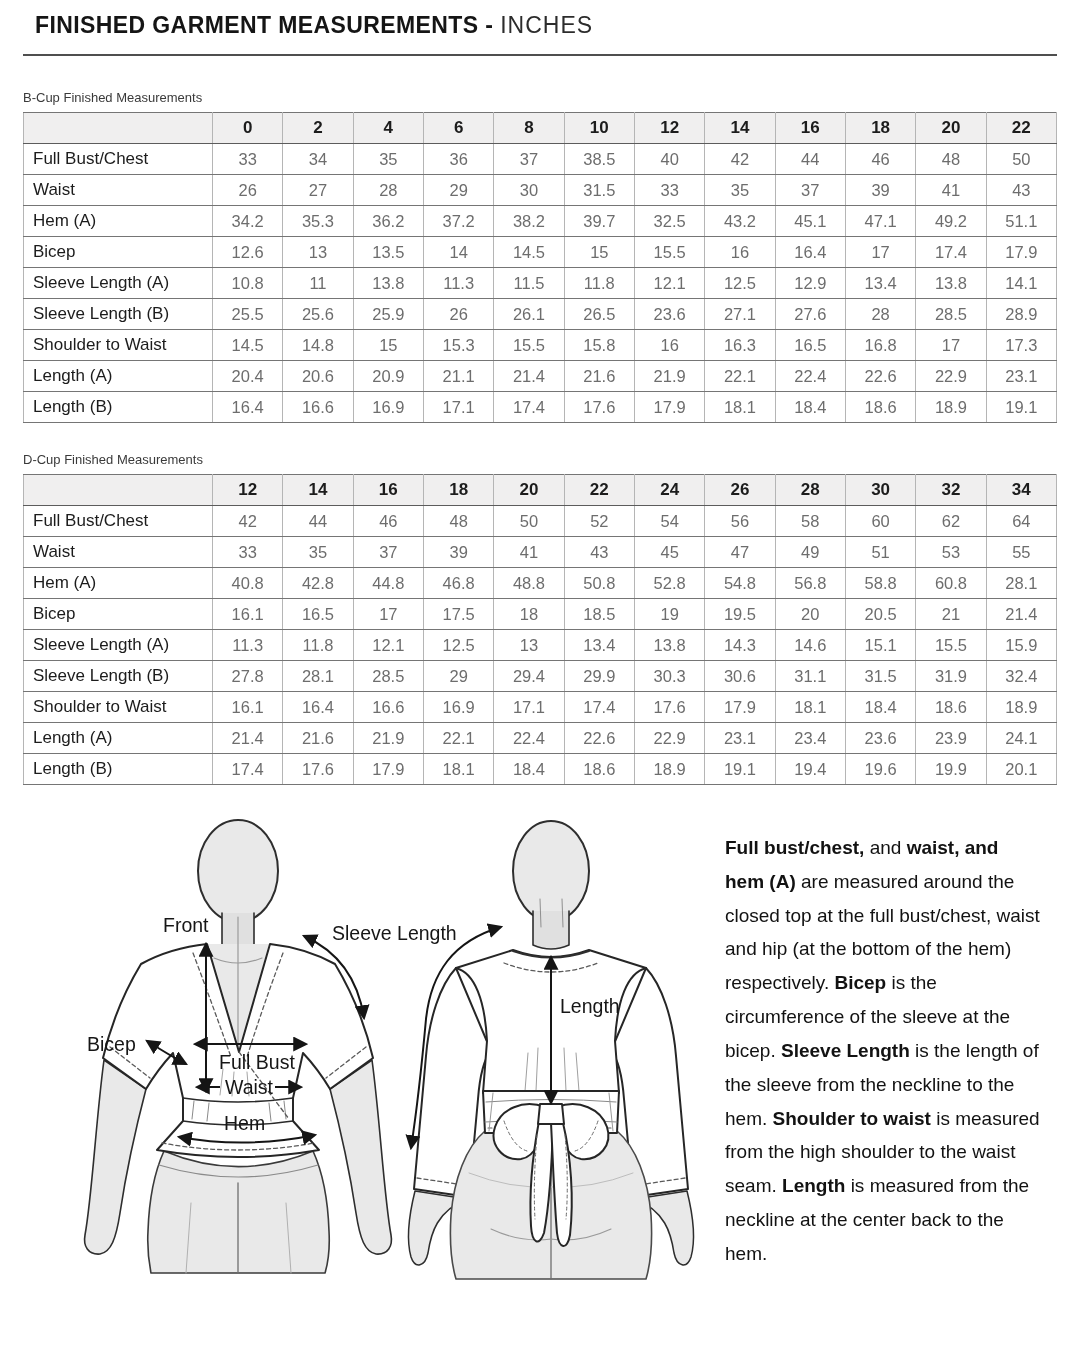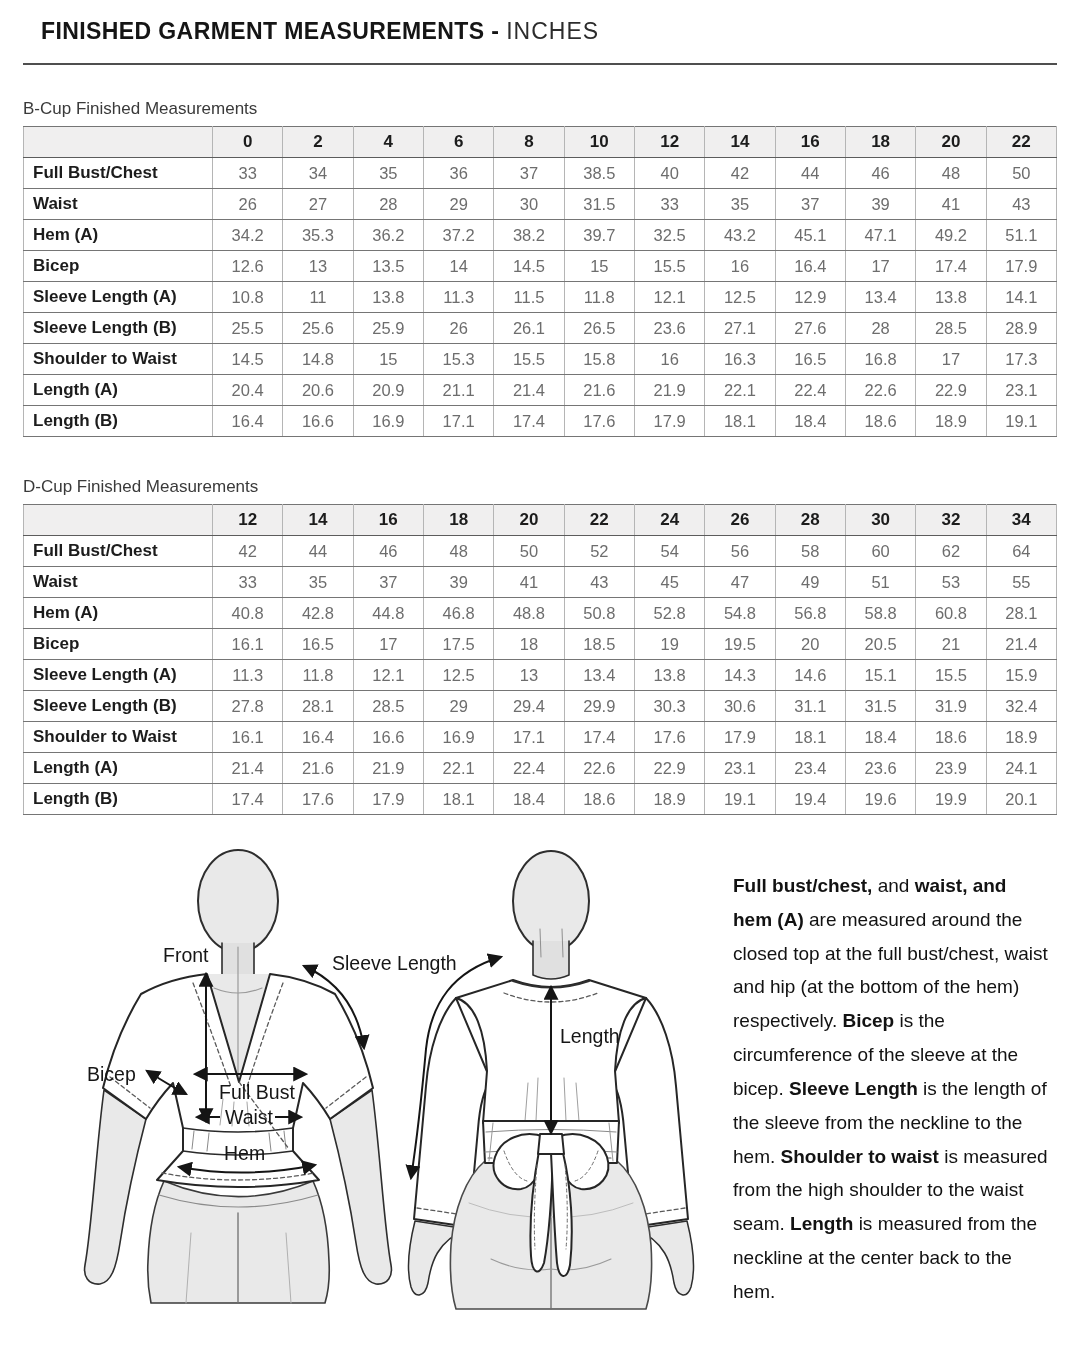--- a/index.html
+++ b/index.html
@@ -2,39 +2,39 @@
 <html><head>
 <meta charset="utf-8">
 <style>
   * { box-sizing: border-box; }
   html,body { margin:0; padding:0; background:#ffffff; }
   .page {
     width:1080px; height:1350px; background:#fff; position:relative; overflow:hidden;
     font-family:"Liberation Sans", sans-serif; color:#1a1a1a;
   }
   .content { padding:0 23px; }
-  .title { margin:18px; font-size:23px; font-weight:800; letter-spacing:.4px; color:#151515; }
+  .title { margin:12px; font-size:23px; font-weight:800; letter-spacing:.4px; color:#151515; }
   .title .regular { font-weight:400; letter-spacing:1px; color:#2c2c2c; }
   .rule { border:none; border-top:2px solid #4f4f4f; margin:15px 0 0 0; }
-  .tbl-label { font-size:17px; color:#3a3a3a; margin:34px 0 7px 0; }
-  .tbl-label.second { margin-top:40px; }
+  .tbl-label { font-size:13px; color:#3a3a3a; margin:34px 0 7px 0; }
+  .tbl-label.second { margin-top:29px; }
   table.meas { width:1034px; border-collapse:collapse; table-layout:fixed; }
   .meas th, .meas td {
     border-left:1px solid #b5b5b5; border-right:1px solid #b5b5b5;
     border-top:1px solid #757575; border-bottom:1px solid #757575;
     height:31px; padding:0 5px; font-size:16.5px;
   }
   .meas thead th { background:#f0efef; font-weight:700; font-size:17px; color:#1c1c1c; border-bottom:1px solid #5c5c5c; text-align:center; }
   .meas thead th.corner { width:189px; background:#f0efef; }
-  .meas tbody th { text-align:left; font-weight:700; color:#1c1c1c; font-size:17px; padding-left:9px; background:#fff; }
+  .meas tbody th { text-align:left; font-weight:400; color:#1c1c1c; font-size:17px; padding-left:9px; background:#fff; }
   .meas td { text-align:center; color:#6d6d6d; background:#fff; }
   .diagram { position:relative; height:482px; margin-top:16px; }
   .figures-svg { position:absolute; left:0; top:0; }
   svg text { font-family:"Liberation Sans", sans-serif; font-size:19.5px; fill:#161616; }
-  .description { position:absolute; left:702px; top:30px; width:315px; margin:8px;
+  .description { position:absolute; left:702px; top:30px; width:315px; margin:0;
     font-size:19px; line-height:1.78; color:#121212; }
   .description b { font-weight:700; }
 </style>
 </head>
 <body>
 
 <div class="page">
   <div class="content">
 
     <h1 class="title"><span>FINISHED GARMENT MEASUREMENTS -</span> <span class="regular">INCHES</span></h1>

